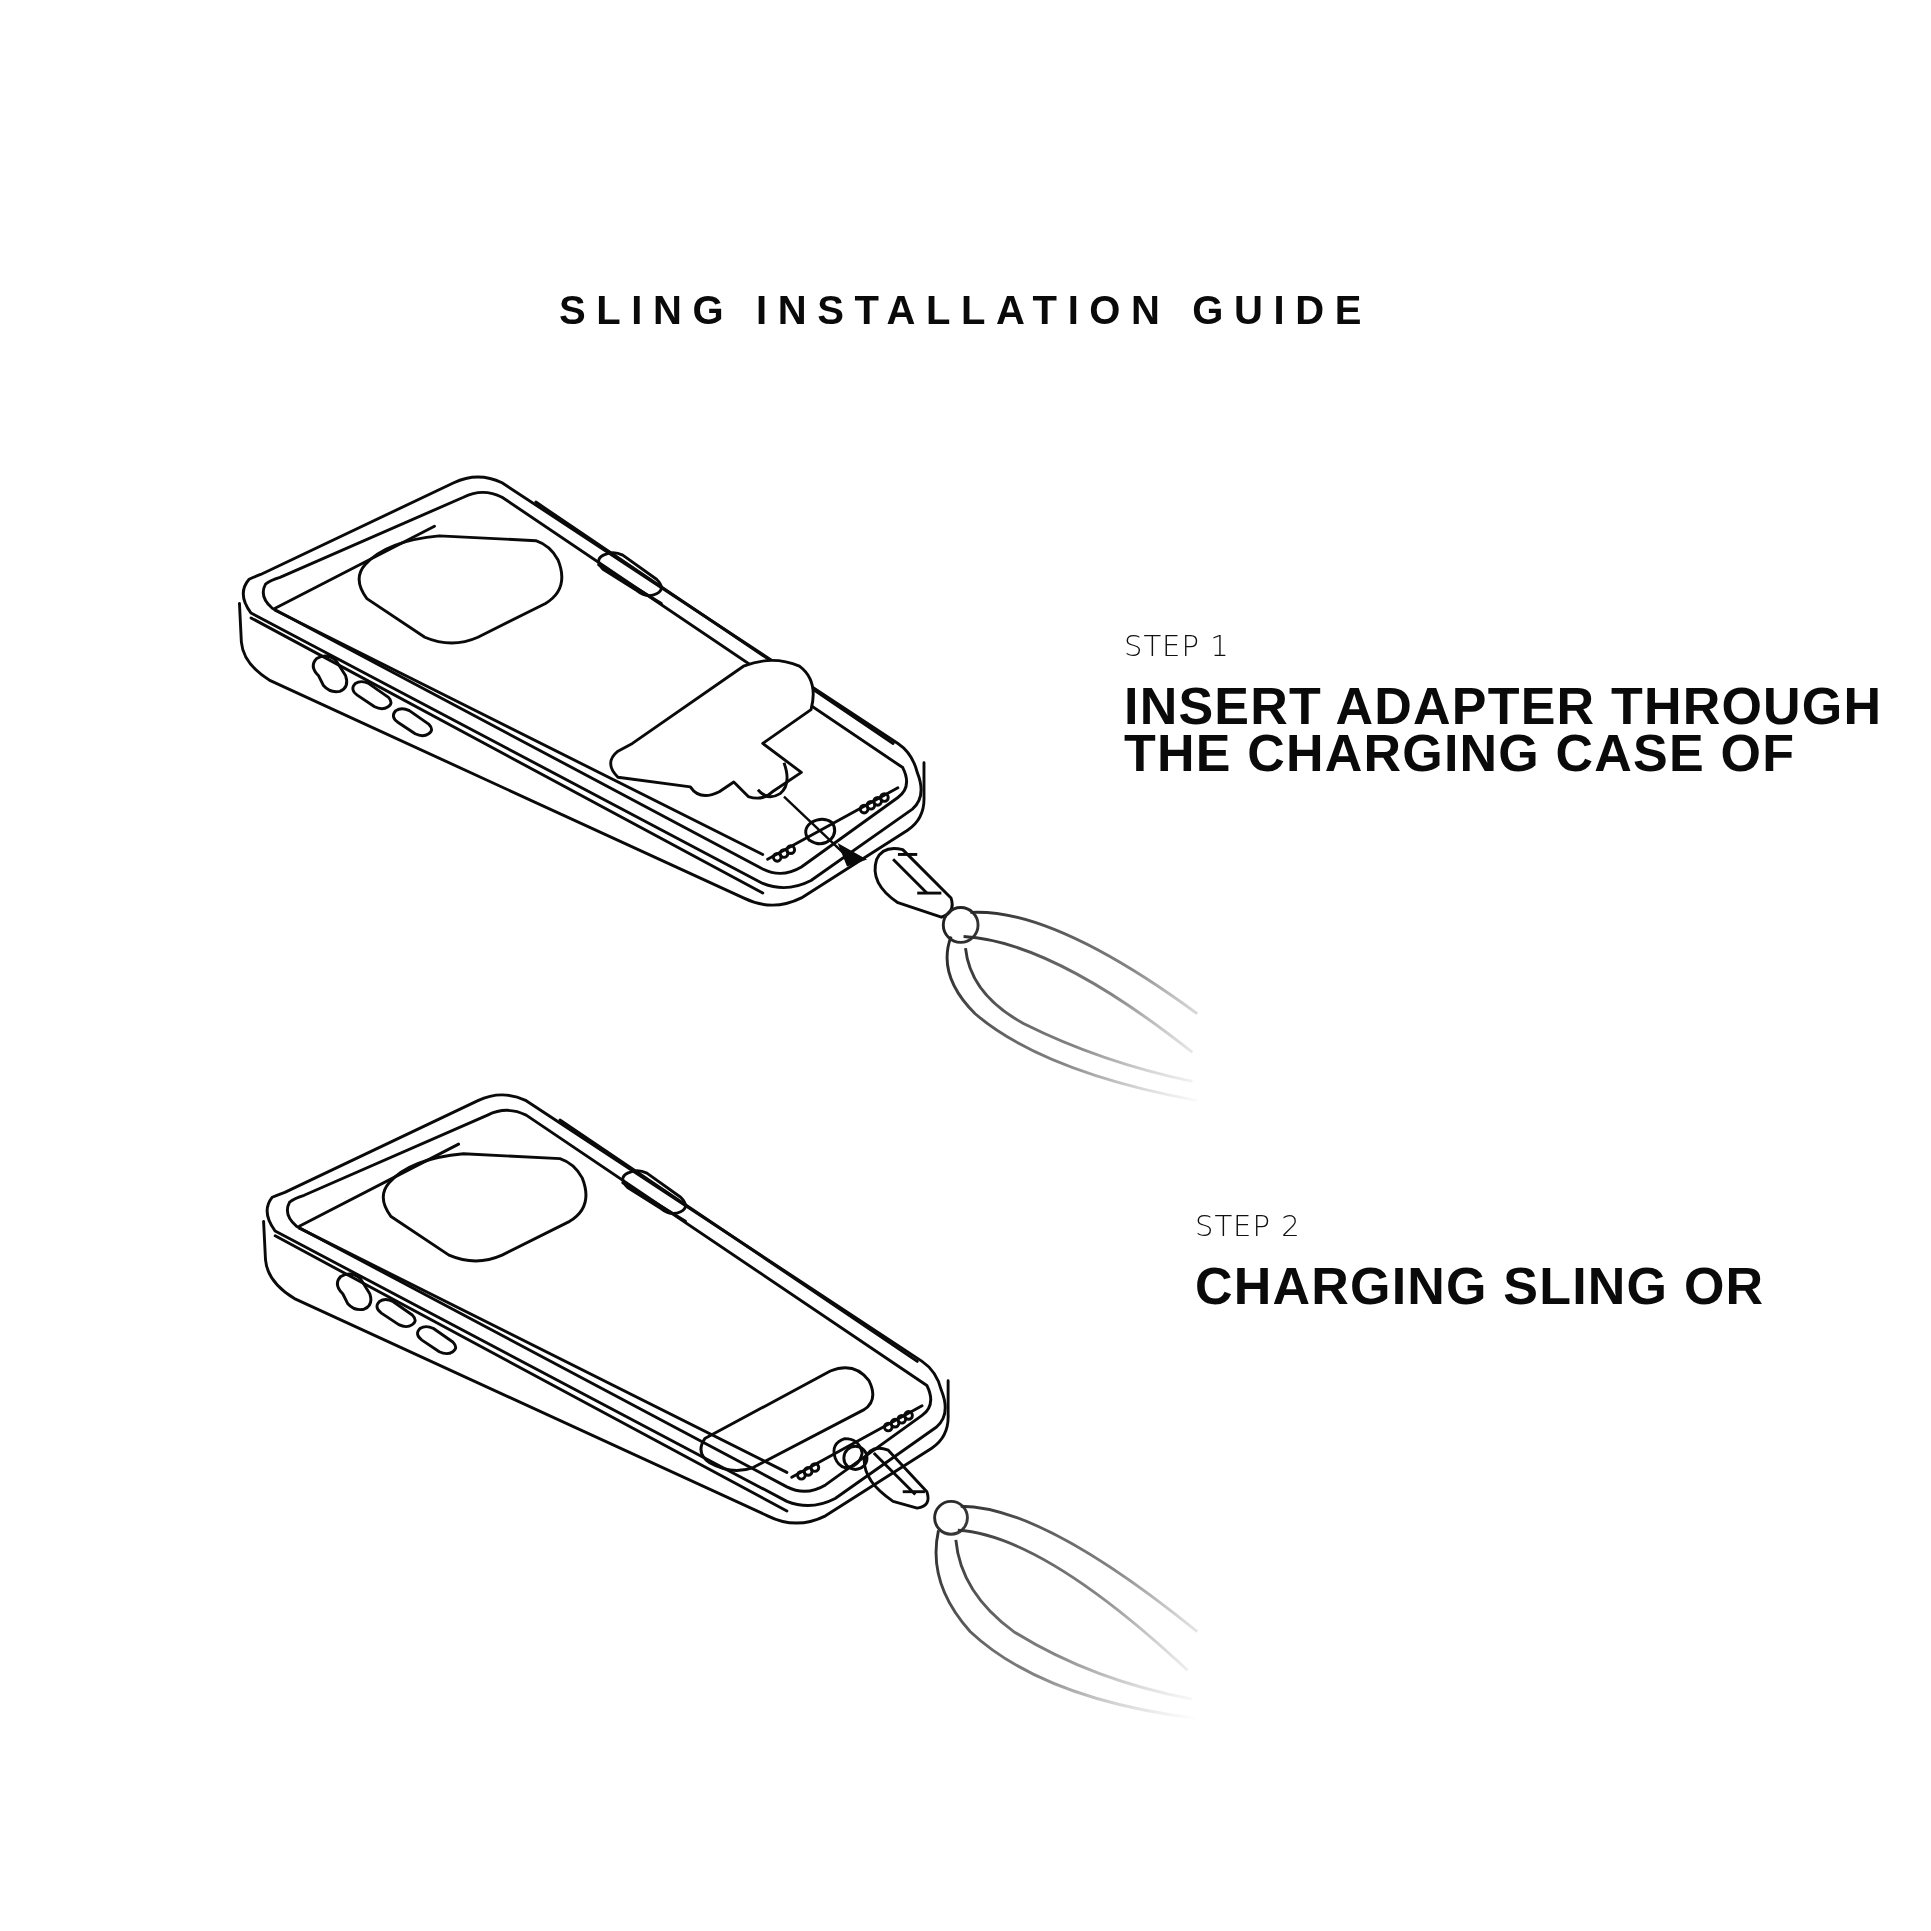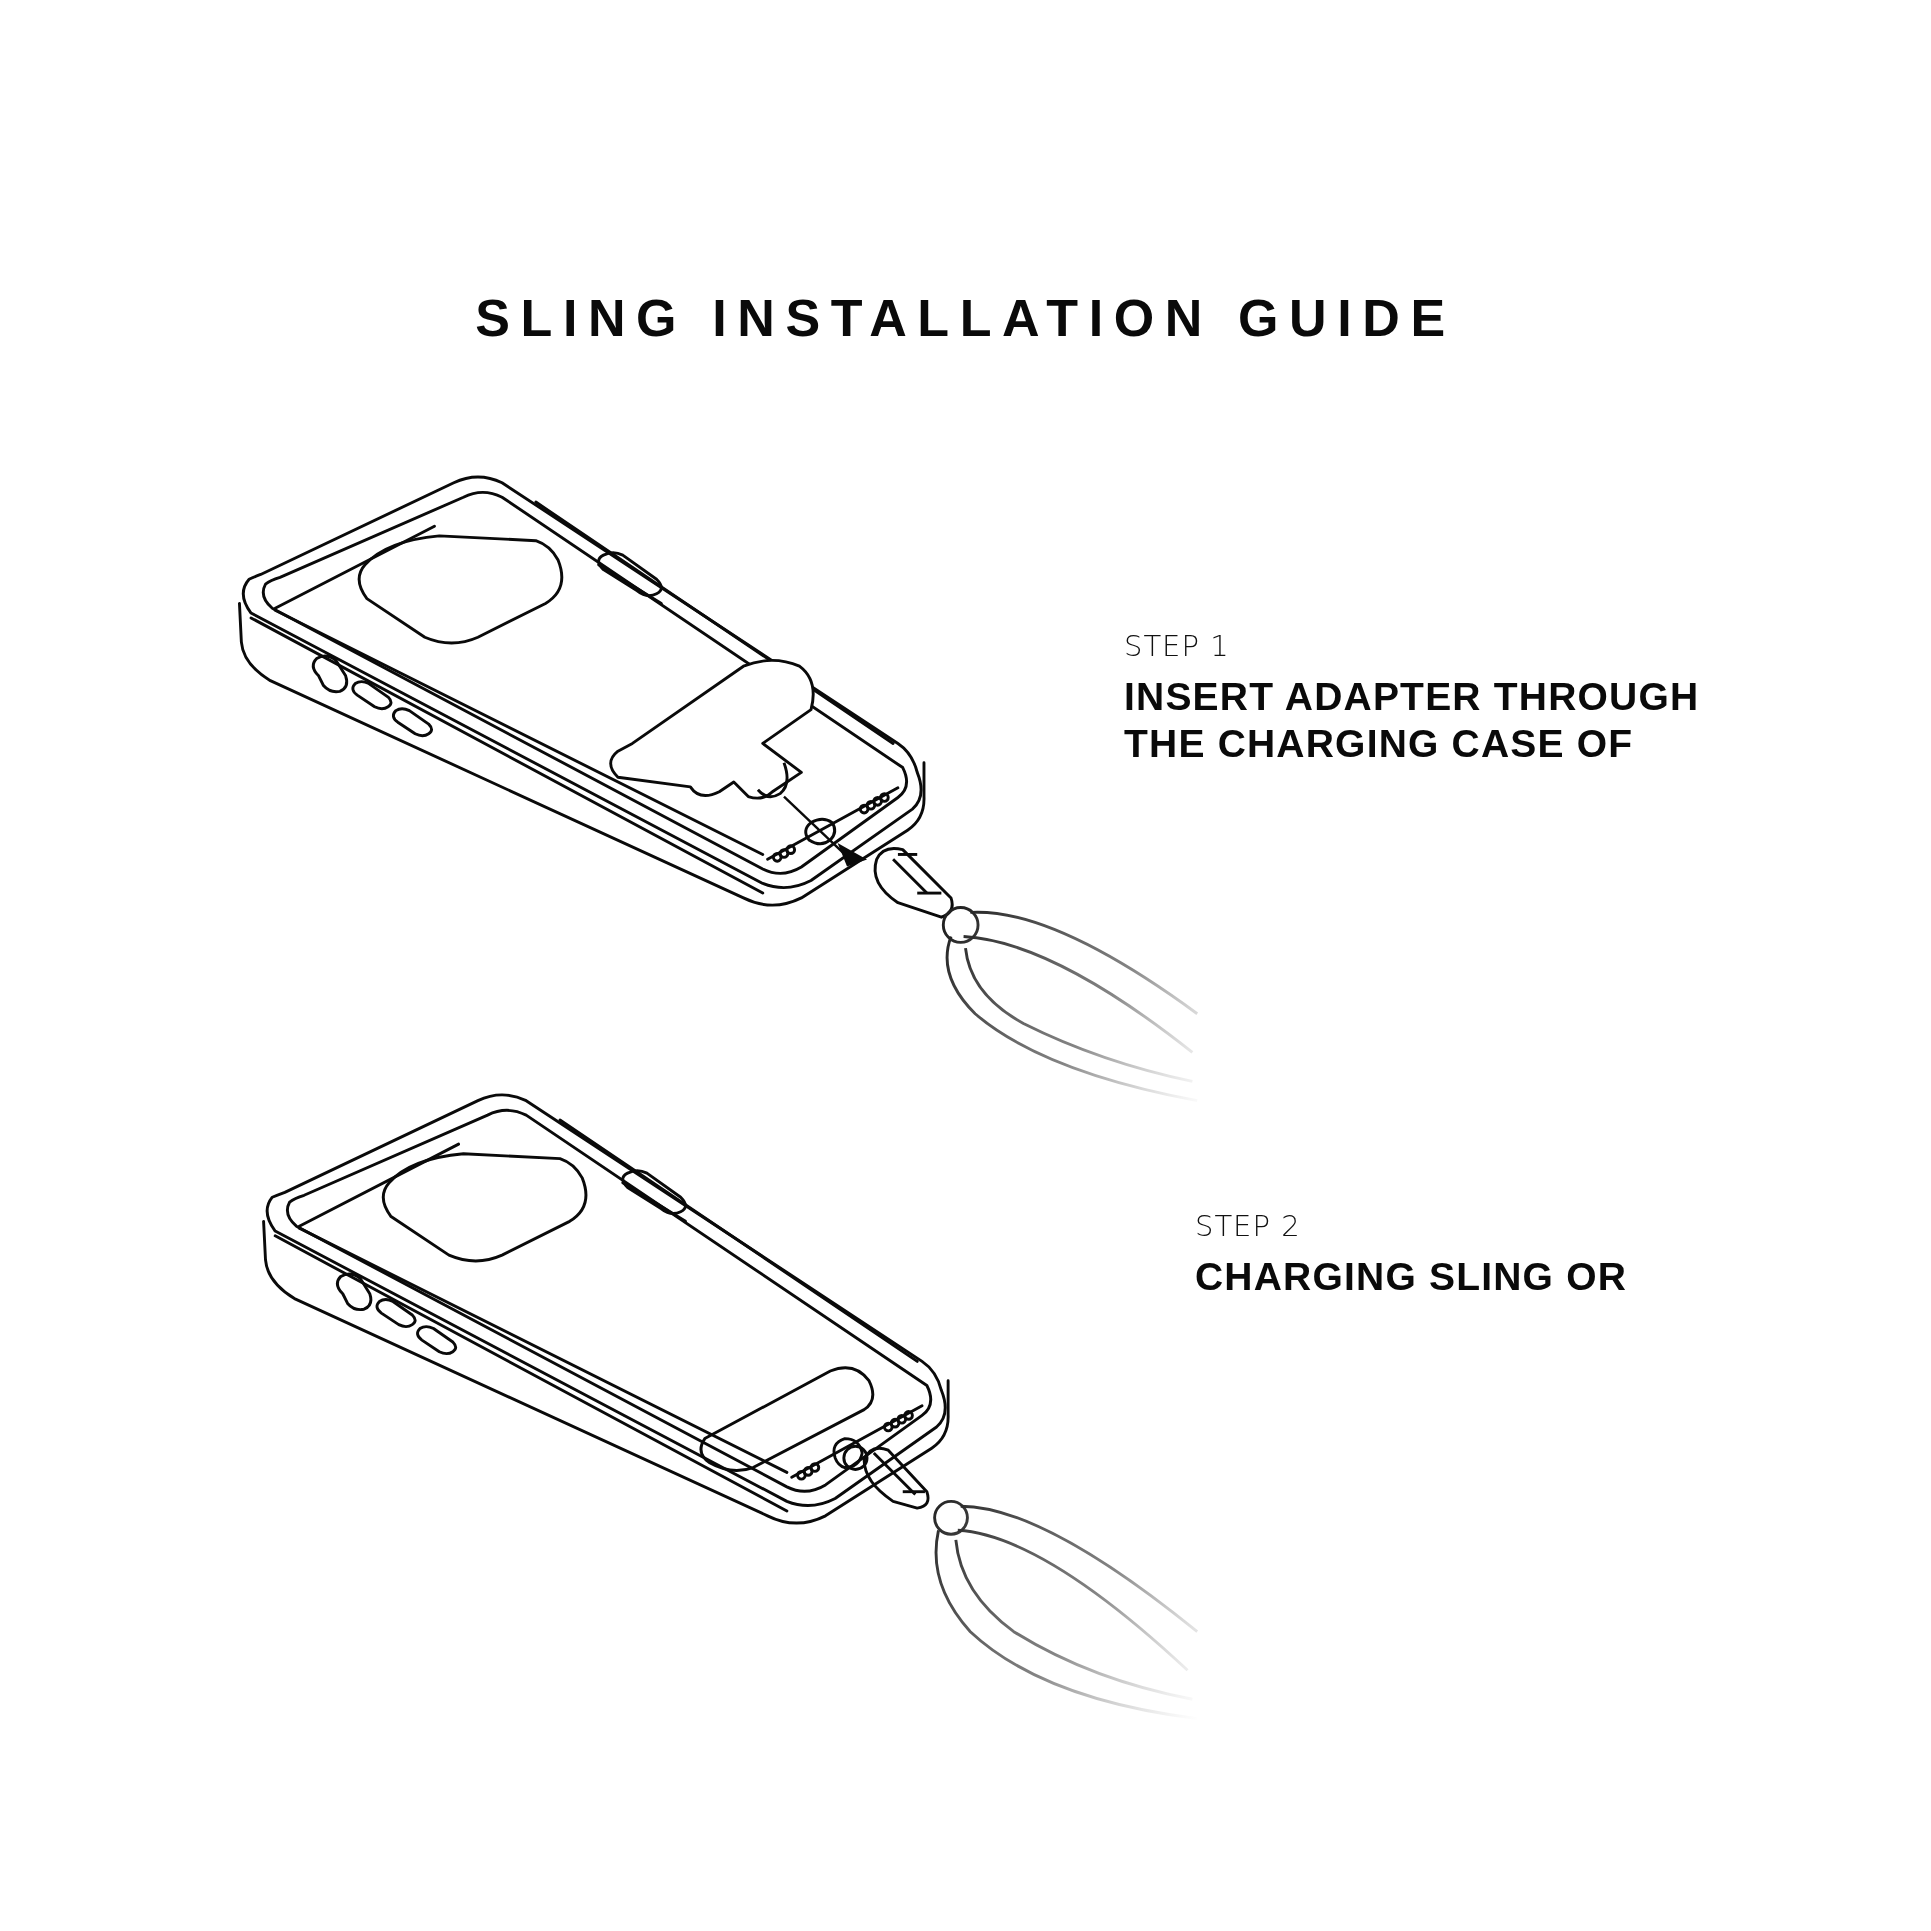--- a/index.html
+++ b/index.html
@@ -14,21 +14,21 @@
       overflow: hidden;
       font-family: "Liberation Sans", "DejaVu Sans", sans-serif;
       color: #0a0a0a;
     }
     .title {
       position: absolute;
       left: 0;
       width: 1931px;
       top: 249px;
       text-align: center;
-      font-size: 52px;
+      font-size: 40px;
       font-weight: 700;
       letter-spacing: 10.6px;
       line-height: 68px;
       white-space: nowrap;
     }
     .illus {
       position: absolute;
       left: 0;
       top: 0;
       width: 1931px;
@@ -40,22 +40,22 @@
     .step-label {
       font-size: 29px;
       font-weight: 400;
       letter-spacing: 1px;
       line-height: 33px;
       color: #111;
       font-family: "DejaVu Sans", sans-serif;
       font-weight: 200;
     }
     .step-body {
-      margin-top: 10px;
-      font-size: 39px;
+      margin-top: 20px;
+      font-size: 52px;
       font-weight: 700;
       letter-spacing: 1.2px;
       line-height: 47px;
       color: #0a0a0a;
     }
     .step-body div {
       white-space: nowrap;
     }
     #step1 { left: 1124px; top: 630px; }
     #step2 { left: 1195px; top: 1210px; }

